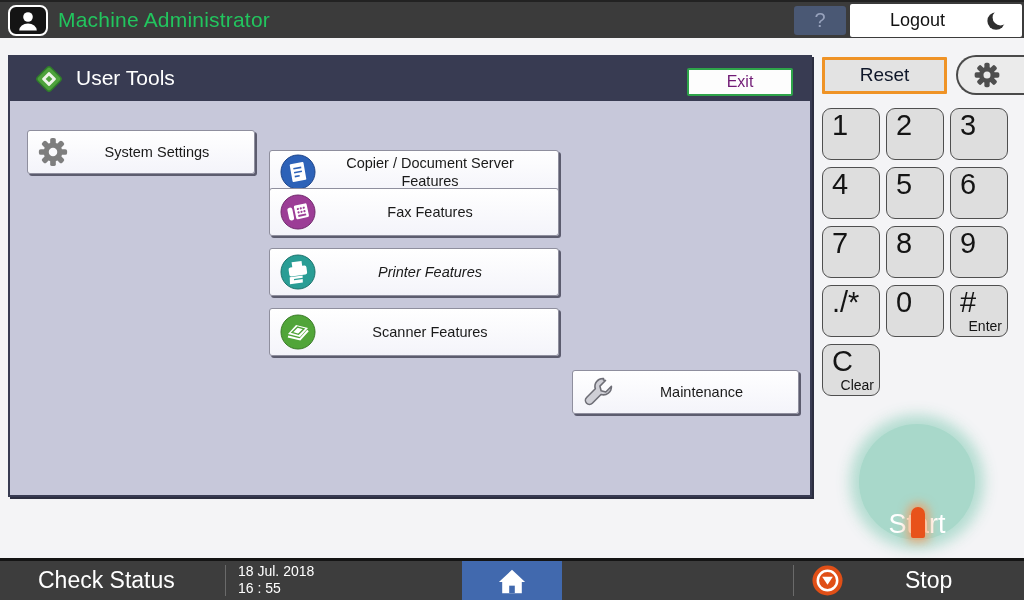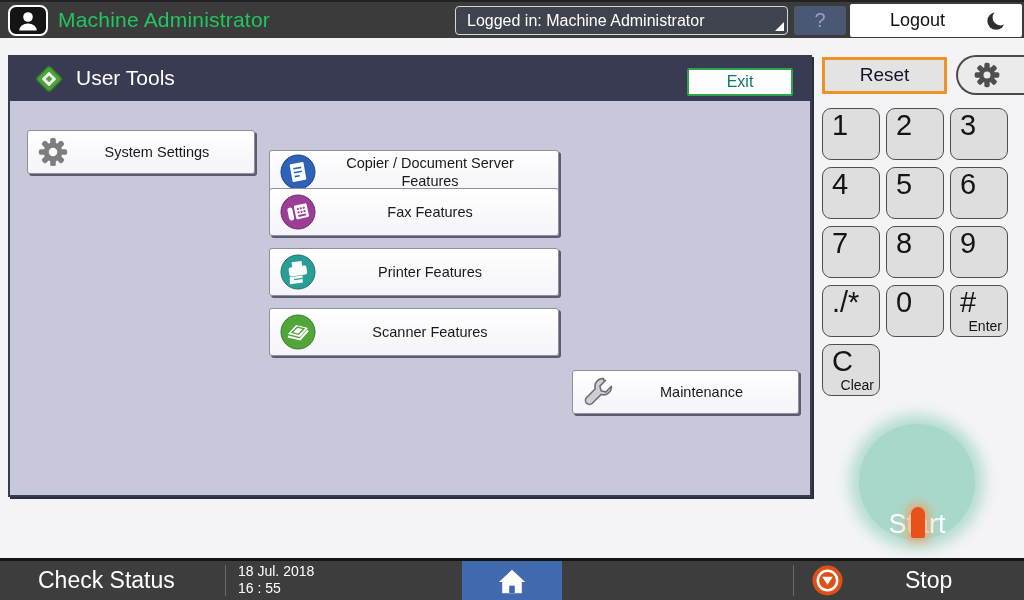--- a/index.html
+++ b/index.html
@@ -14,29 +14,29 @@
   .dd-corner { position:absolute; right:3px; bottom:3px; width:0; height:0; border-left:9px solid transparent; border-bottom:9px solid #fff; }
   .help-button { position:absolute; left:794px; top:4px; width:52px; height:29px; background:#4a5874; border-radius:3px; color:#97a2bc; font-size:20px; text-align:center; line-height:28px; }
   .logout-button { position:absolute; left:850px; top:2px; width:135px; height:33px; background:#fff; border-radius:2px; color:#111; font-size:18px; text-align:center; line-height:33px; }
   .night-button { position:absolute; left:972px; top:2px; width:50px; height:33px; background:#fff; border-radius:2px; display:flex; align-items:center; justify-content:center; }
 
   
   .panel { position:absolute; left:8px; top:55px; width:804px; height:442px; background:#c7c8da; border:2px solid #383b52; box-shadow:2px 2px 0 #2c2e40; }
   .panel-header { position:absolute; left:0; top:0; width:100%; height:44px; background:#383b52; }
   .ut-icon { position:absolute; left:24px; top:7px; }
   .panel-title { position:absolute; left:66px; top:0; height:44px; line-height:42px; color:#fff; font-size:21px; }
-  .exit-button { position:absolute; right:17px; top:11px; width:106px; height:28px; background:#fdfdfd; border:2px solid #2ea44a; border-radius:2px; color:#0f766e; font-size:16px; text-align:center; line-height:24px; }
+  .exit-button { position:absolute; right:17px; top:11px; width:106px; height:28px; background:#fdfdfd; border:2px solid #2ea44a; border-radius:2px; color:#701a75; font-size:16px; text-align:center; line-height:24px; }
 
   .menu-btn { position:absolute; background:linear-gradient(180deg,#ffffff 0%,#f4f4fa 100%); border:1px solid #8f8f9e; box-shadow:2px 2px 0 #5c5c6e; border-radius:3px; display:flex; align-items:center; }
   .menu-btn .icon-wrap { position:absolute; left:9px; top:50%; transform:translateY(-50%); display:flex; }
   .menu-btn .lbl { flex:1; text-align:center; font-size:14.5px; color:#1a1a1a; padding:0 20px 0 52px; line-height:1.25; }
   .btn-sys   { left:17px;  top:73px;  width:228px; height:44px; }
   .btn-cop   { left:259px; top:71px;  width:290px; height:44px;margin-top:22px; }
   .btn-fax   { left:259px; top:131px; width:290px; height:48px;justify-content:flex-end; }
-  .btn-prn   { left:259px; top:191px; width:290px; height:48px; }
+  .btn-prn   { left:259px; top:191px; width:290px; height:48px;font-style:italic; }
   .btn-scn   { left:259px; top:251px; width:290px; height:48px; }
   .btn-mnt   { left:562px; top:313px; width:227px; height:44px; }
 
   
   .reset-button { position:absolute; left:822px; top:57px; width:125px; height:37px; background:#e3e3e3; border:3px solid #ef9326; border-radius:1px; font-size:19px; color:#0f172a; text-align:center; line-height:30px; }
   .gear-pill { position:absolute; left:956px; top:55px; width:72px; height:40px; background:#ebebeb; border:2px solid #4a4a4a; border-right:none; border-radius:20px 0 0 20px; display:flex; align-items:center; padding-left:14px; }
 
   .keypad { position:absolute; left:822px; top:108px; display:grid; grid-template-columns:repeat(3,58px); grid-auto-rows:52px; gap:7px 6px; }
   .key { position:relative; background:#dedede; border:1px solid #4f4f4f; border-radius:9px; }
   .key .main { position:absolute; left:9px; top:0px; font-size:29px; color:#141414; }
@@ -58,24 +58,20 @@
 <body>
 
 <div class="top-bar">
   <div class="user-badge">
     <svg width="26" height="24" viewBox="0 0 32 30">
       <circle cx="16" cy="10" r="6" fill="#fff"></circle>
       <path d="M5 27 a11 9 0 0 1 22 0 z" fill="#fff"></path>
     </svg>
   </div>
   <div class="top-title">Machine Administrator</div>
-  <div class="login-dropdown">
-    <span>Logged in: Machine Administrator</span>
-    <span class="dd-corner"></span>
-  </div>
   <div class="help-button">?</div>
   <div class="logout-button">Logout</div>
   <div class="night-button">
     <svg width="28" height="28" viewBox="0 0 32 32">
       <circle cx="15" cy="16" r="10" fill="#2d2d2d"></circle>
       <circle cx="20" cy="12" r="9" fill="#ffffff"></circle>
     </svg>
   </div>
 </div>
 

